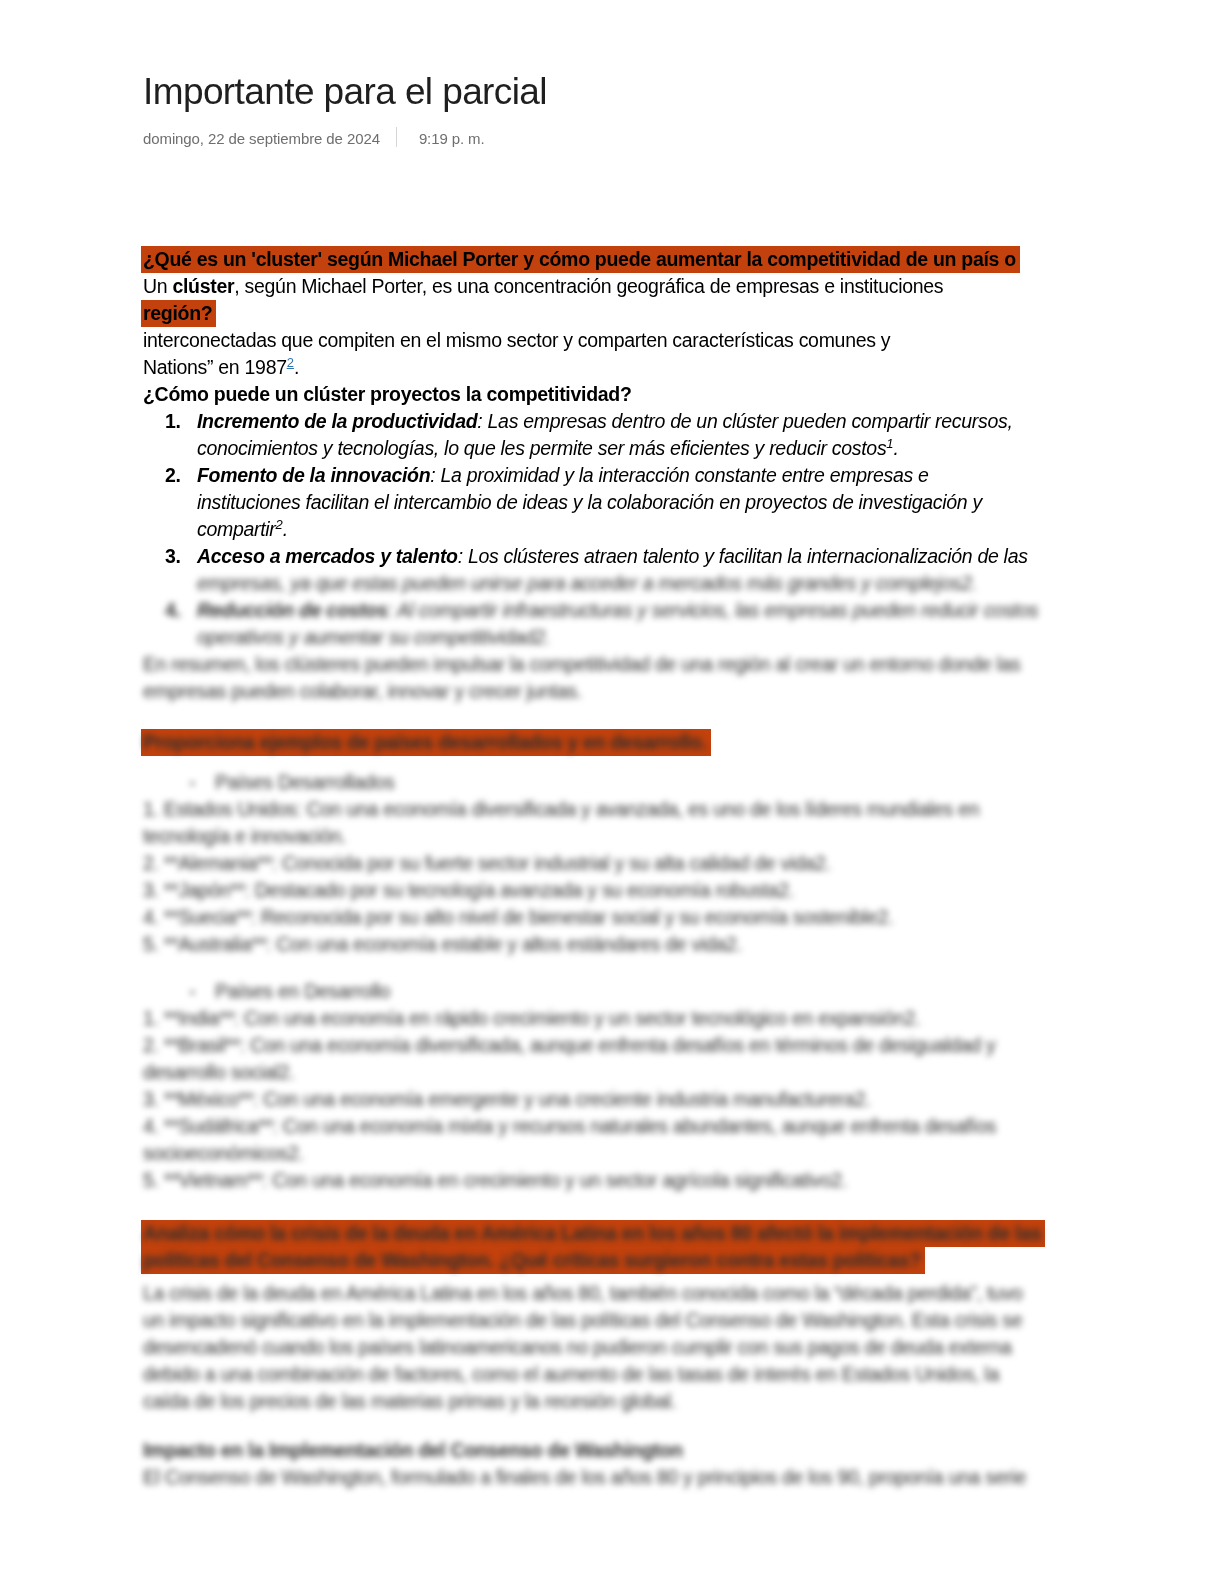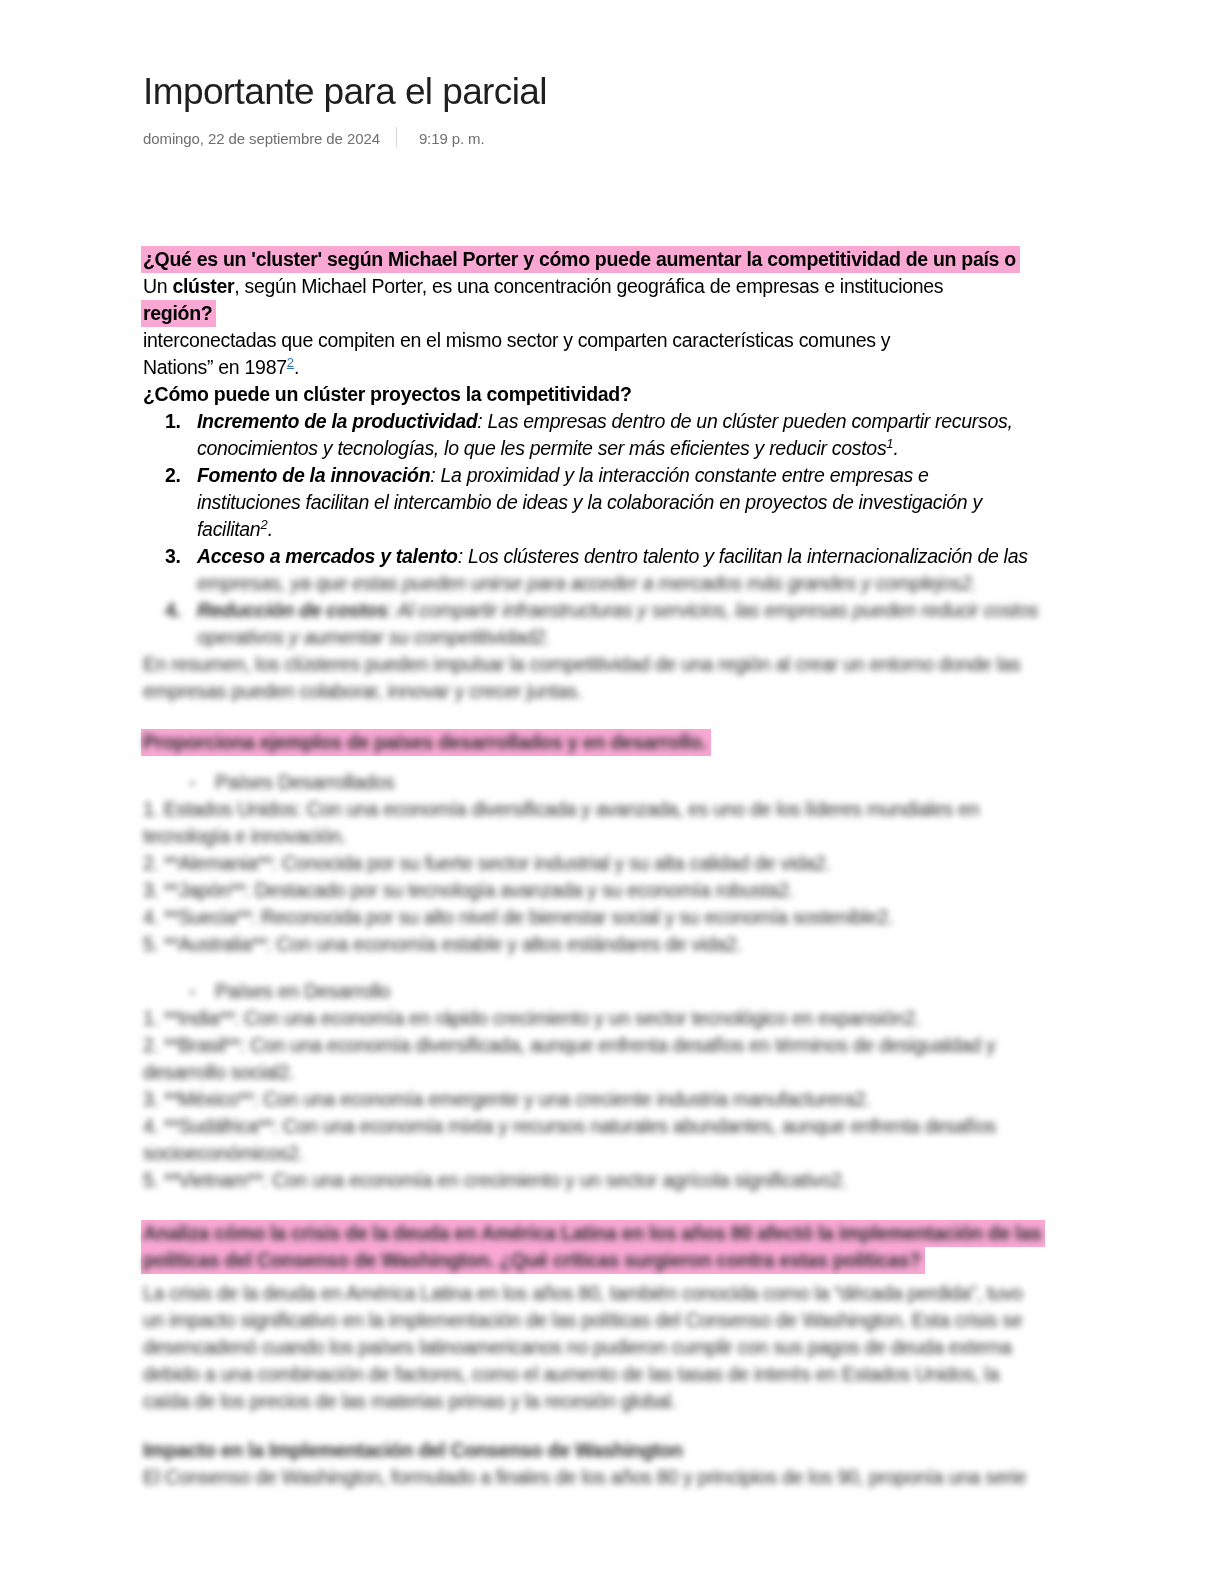--- a/index.html
+++ b/index.html
@@ -16,21 +16,21 @@
     position:absolute;left:143px;top:127px;
     font-size:15px;color:#6f6f6f;letter-spacing:-0.1px;line-height:22px;
   }
   .divider{display:inline-block;width:1px;height:20px;background:#d6d6d6;margin:0 22px 0 16px;vertical-align:text-bottom;}
   .content{
     position:absolute;left:143px;top:246px;width:965px;
     font-size:19.5px;line-height:27px;letter-spacing:-0.3px;color:#000;
   }
   .line{height:27px;white-space:pre;}
   .b{font-weight:bold;}
-  .hl{background:#f9a8d4;padding:2px 4px 3px 2px;margin-left:-2px;}
+  .hl{background:#c2410c;padding:2px 4px 3px 2px;margin-left:-2px;}
   sup{font-size:13px;line-height:0;vertical-align:7px;letter-spacing:0;}
   sup.link{color:#2e75b6;text-decoration:underline;cursor:pointer;}
   .bl{filter:blur(3px);color:#2e2e2e;}
   .li{display:flex;}
   .num{flex:none;width:32px;margin-left:22px;font-weight:bold;}
   .lic{flex:none;font-style:italic;}
   .bullet-row{margin-left:47px;height:27px;white-space:pre;}
   .bullet{display:inline-block;width:25px;font-size:12px;vertical-align:2px;}
   .mt-sec2{margin-top:24px;}
   .mt-bullet1{margin-top:13px;}
@@ -67,28 +67,28 @@
         <div class="line"><span class="b">Incremento de la productividad</span><span>: Las empresas dentro de un clúster pueden compartir recursos,</span></div>
         <div class="line"><span>conocimientos y tecnologías, lo que les permite ser más eficientes y reducir costos</span><sup>1</sup><span>.</span></div>
       </div>
     </div>
 
     <div class="li">
       <span class="num">2.</span>
       <div class="lic">
         <div class="line"><span class="b">Fomento de la innovación</span><span>: La proximidad y la interacción constante entre empresas e</span></div>
         <div class="line">instituciones facilitan el intercambio de ideas y la colaboración en proyectos de investigación y</div>
-        <div class="line"><span>facilitan</span><sup>2</sup><span>.</span></div>
+        <div class="line"><span>compartir</span><sup>2</sup><span>.</span></div>
       </div>
     </div>
 
     <div class="li">
       <span class="num">3.</span>
       <div class="lic">
-        <div class="line"><span class="b">Acceso a mercados y talento</span><span>: Los clústeres dentro talento y facilitan la internacionalización de las</span></div>
+        <div class="line"><span class="b">Acceso a mercados y talento</span><span>: Los clústeres atraen talento y facilitan la internacionalización de las</span></div>
         <div class="line bl">empresas, ya que estas pueden unirse para acceder a mercados más grandes y complejos2.</div>
       </div>
     </div>
 
     <div class="li">
       <span class="num bl">4.</span>
       <div class="lic">
         <div class="line bl"><span class="b">Reducción de costos</span><span>: Al compartir infraestructuras y servicios, las empresas pueden reducir costos</span></div>
         <div class="line bl">operativos y aumentar su competitividad2.</div>
       </div>

